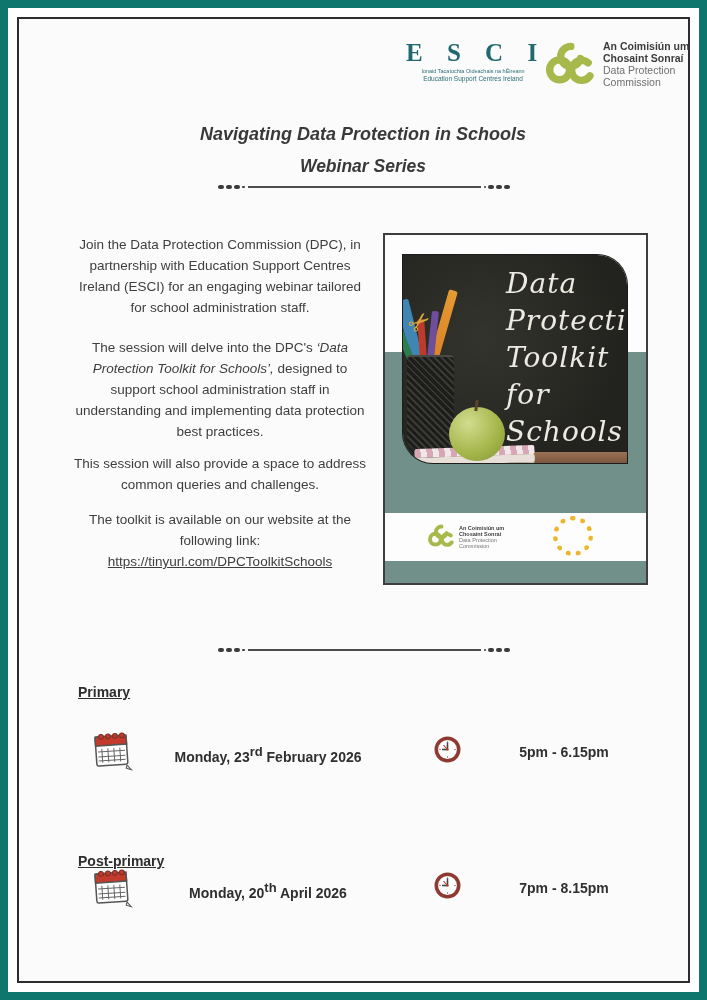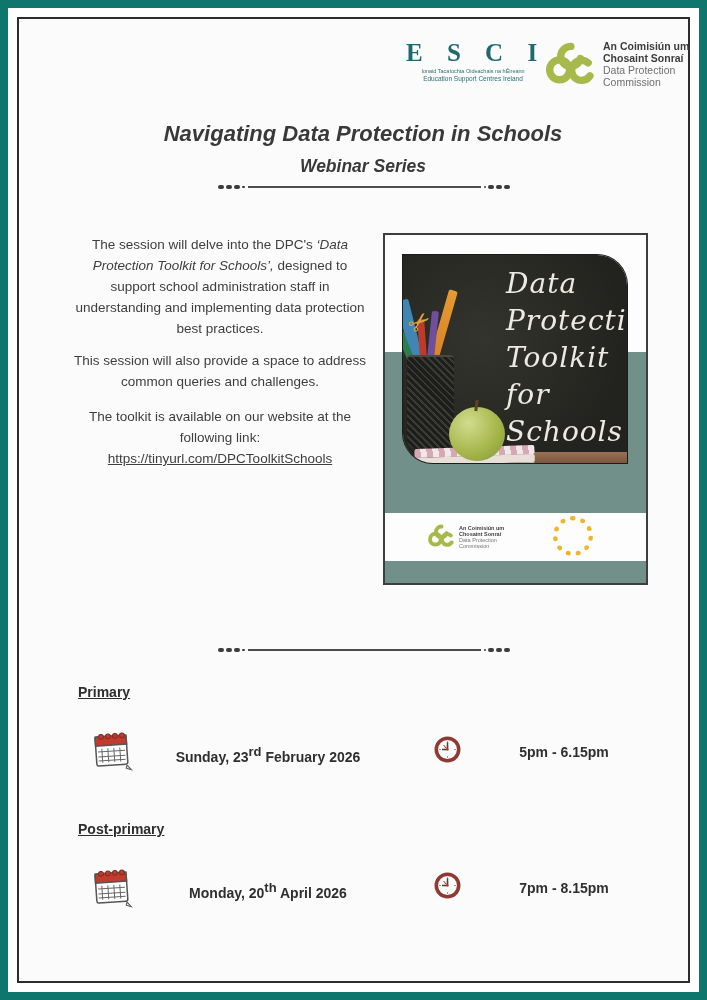--- a/index.html
+++ b/index.html
@@ -16,21 +16,21 @@
   .esci .sub1{font-size:5.5px;color:#2a6f74;margin-top:2px;}
   .esci .sub2{font-size:6.5px;color:#2a6f74;margin-top:1px;}
   .dpc{position:absolute;left:536px;top:28px;display:flex;align-items:center;}
   .dpc .text{margin-left:7px;line-height:12px;}
   .dpc .ir{font-size:10.5px;font-weight:bold;color:#3c3c3c;}
   .dpc .en{font-size:10.5px;color:#6f6f6f;}
 
   
   .title{position:absolute;left:100px;top:113px;width:510px;text-align:center;
          font-weight:bold;font-style:italic;color:#393939;}
-  .title .l1{font-size:22px;line-height:26px;font-style:italic;}
+  .title .l1{font-size:18px;line-height:26px;font-style:italic;}
   .title .l2{font-size:17.5px;line-height:26px;margin-top:6px;}
 
   
   .divider{position:absolute;width:292px;display:flex;align-items:center;}
   .divider .dots{display:flex;gap:2px;align-items:center;}
   .divider .dot{width:6px;height:3.5px;background:#3b3b3b;border-radius:2px;}
   .divider .dot.sm{width:2.5px;height:2.5px;border-radius:50%;}
   .divider .line{flex:1;height:1.6px;background:#4c4c4c;margin:0 3px;}
   .div1{left:210px;top:177px;}
   .div2{left:210px;top:640px;}
@@ -81,21 +81,21 @@
   .band .mini-dpc{display:flex;align-items:center;margin-left:42px;}
   .band .mini-text{margin-left:4px;line-height:6px;}
   .band .mini-ir{font-size:5.5px;font-weight:bold;color:#3c3c3c;}
   .band .mini-en{font-size:5.5px;color:#777;}
   .star-ring{position:absolute;left:168px;top:3px;width:40px;height:40px;border-radius:50%;
              border:5px dotted #eeb62b;box-sizing:border-box;}
 
   
   .section-head{position:absolute;left:70px;font-size:14px;font-weight:bold;color:#2e2e2e;
                 text-decoration:underline;}
-  .ph{top:676px;} .pph{top:813px;}
+  .ph{top:676px;} .pph{top:845px;}
   .cal{position:absolute;left:84px;}
   .cal1{top:720px;} .cal2{top:857px;}
   .datetxt{position:absolute;left:148px;width:224px;text-align:center;
            font-size:14px;font-weight:bold;color:#2f2f2f;}
   .dt1{top:736px;} .dt2{top:872px;}
   .datetxt sup{font-size:13px;}
   .clock{position:absolute;left:426px;}
   .ck1{top:728px;} .ck2{top:864px;}
   .timetxt{position:absolute;left:496px;width:120px;text-align:center;
            font-size:14px;font-weight:bold;color:#2f2f2f;}
@@ -146,20 +146,21 @@
     <div class="line"></div>
     <div class="dots">
         <span class="dot sm"></span>
         <span class="dot"></span>
         <span class="dot"></span>
         <span class="dot"></span>
       </div>
   </div>
 
   <div class="intro">
+    <p class="p1">Join the Data Protection Commission (DPC), in partnership with Education Support Centres Ireland (ESCI) for an engaging webinar tailored for school administration staff.</p>
     <p class="p2"><span>The session will delve into the DPC's </span><em>‘Data Protection Toolkit for Schools’,</em><span> designed to support school administration staff in understanding and implementing data protection best practices.</span></p>
     <p class="p3">This session will also provide a space to address common queries and challenges.</p>
     <p class="p4"><span>The toolkit is available on our website at the following link:</span><br>
       <a href="#">https://tinyurl.com/DPCToolkitSchools</a></p>
   </div>
 
   <div class="cover">
     <div class="green"></div>
     <div class="photo">
       <div class="stick ruler"></div>
@@ -238,21 +239,21 @@
             <line x1="16" y1="20" x2="16" y2="34"></line>
           <line x1="22" y1="20" x2="22" y2="34"></line>
             <line x1="28" y1="20" x2="28" y2="34"></line>
           <line x1="6" y1="23" x2="33" y2="23"></line>
             <line x1="6" y1="28" x2="33" y2="28"></line>
             <line x1="6" y1="32" x2="33" y2="32"></line>
         </g>
       </g>
     </svg>
   </div>
-  <div class="datetxt dt1"><span>Sunday, 23</span><sup>rd</sup><span> February 2026</span></div>
+  <div class="datetxt dt1"><span>Monday, 23</span><sup>rd</sup><span> February 2026</span></div>
   <div class="clock ck1">
     <svg width="27" height="27" viewBox="0 0 27 27">
       <circle cx="13.5" cy="13.5" r="11.2" fill="#fff" stroke="#8e3a33" stroke-width="3.6"></circle>
       <g stroke="#999" stroke-width="1">
         <line x1="13.5" y1="5" x2="13.5" y2="7"></line>
           <line x1="13.5" y1="20" x2="13.5" y2="22"></line>
         <line x1="5" y1="13.5" x2="7" y2="13.5"></line>
           <line x1="20" y1="13.5" x2="22" y2="13.5"></line>
       </g>
       <line x1="13.5" y1="13.5" x2="13.5" y2="6.5" stroke="#444" stroke-width="1.6"></line>

